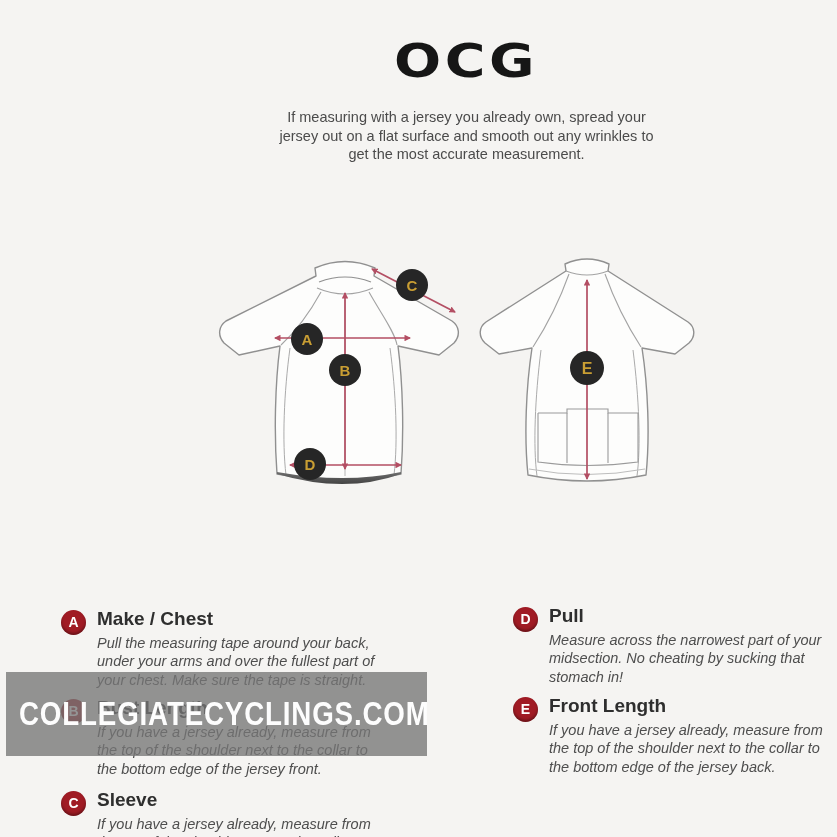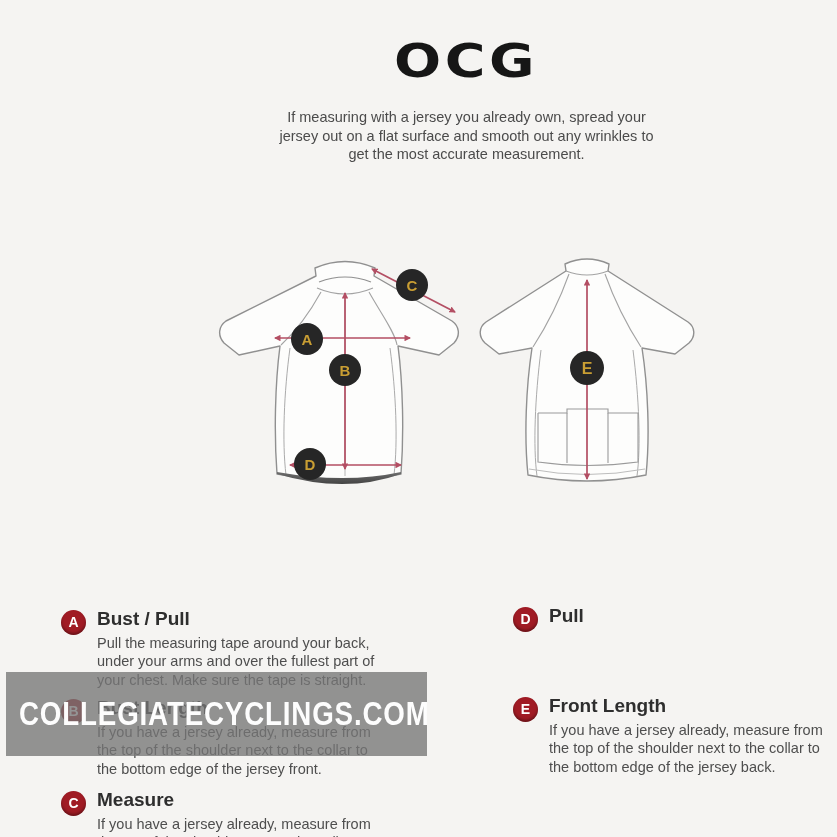--- a/index.html
+++ b/index.html
@@ -22,21 +22,21 @@
   #back-jersey  { left:462px; top:242px; }
 
   .section { position:absolute; z-index:2; }
   .badge {
     position:absolute; left:0; top:3px; width:25px; height:25px; border-radius:50%;
     background:#a01b24; color:#ffffff; font-weight:bold; font-size:14px;
     line-height:25px; text-align:center; box-shadow:inset 0 -2px 3px rgba(0,0,0,0.35);
   }
   .sec-text { margin-left:36px; }
   .sec-title { font-size:19px; font-weight:bold; color:#2e2e2e; line-height:24px; white-space:pre; }
-  .sec-body { margin-top:3px; font-size:14.5px; line-height:18.3px; color:#4e4e4e; white-space:pre; }
+  .sec-body { margin-top:3px; font-size:14.5px; line-height:18.3px; color:#4e4e4e; white-space:pre;font-style:italic; }
 
   #sec-a { left:61px;  top:607px; }
   #sec-b { left:61px;  top:696px; }
   #sec-c { left:61px;  top:788px; }
   #sec-d { left:513px; top:604px; }
   #sec-e { left:513px; top:694px; }
 
   .watermark-band {
     position:absolute; left:6px; top:672px; width:421px; height:84px;
     background:rgba(118,118,118,0.78); z-index:6; display:flex; align-items:center;
@@ -125,50 +125,53 @@
   <path d="M125,38 L125,237" stroke="#b34e63" stroke-width="1.7" marker-start="url(#ah)" marker-end="url(#ah)"></path>
   <g>
     <circle cx="125" cy="126" r="17" fill="#262626"></circle>
     <text x="125" y="132" text-anchor="middle" font-size="16" font-weight="bold" fill="#c99e33">E</text>
   </g>
 </svg>
 
 <div id="sec-a" class="section">
   <div class="badge">A</div>
   <div class="sec-text">
-    <div class="sec-title">Bust / Pull</div>
+    <div class="sec-title">Make / Chest</div>
     <div class="sec-body">Pull the measuring tape around your back,
 under your arms and over the fullest part of
 your chest. Make sure the tape is straight.</div>
   </div>
 </div>
 
 <div id="sec-b" class="section">
   <div class="badge">B</div>
   <div class="sec-text">
     <div class="sec-title">Bust Length</div>
     <div class="sec-body">If you have a jersey already, measure from
 the top of the shoulder next to the collar to
 the bottom edge of the jersey front.</div>
   </div>
 </div>
 
 <div id="sec-c" class="section">
   <div class="badge">C</div>
   <div class="sec-text">
-    <div class="sec-title">Measure</div>
+    <div class="sec-title">Sleeve</div>
     <div class="sec-body">If you have a jersey already, measure from
 the top of the shoulder next to the collar to</div>
   </div>
 </div>
 
 <div id="sec-d" class="section">
   <div class="badge">D</div>
   <div class="sec-text">
     <div class="sec-title">Pull</div>
+    <div class="sec-body">Measure across the narrowest part of your
+midsection. No cheating by sucking that
+stomach in!</div>
   </div>
 </div>
 
 <div id="sec-e" class="section">
   <div class="badge">E</div>
   <div class="sec-text">
     <div class="sec-title">Front Length</div>
     <div class="sec-body">If you have a jersey already, measure from
 the top of the shoulder next to the collar to
 the bottom edge of the jersey back.</div>

